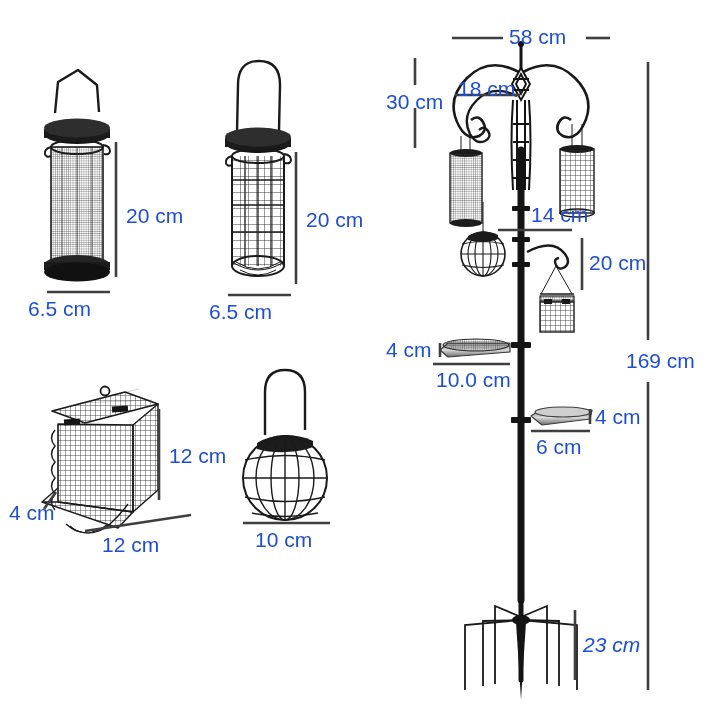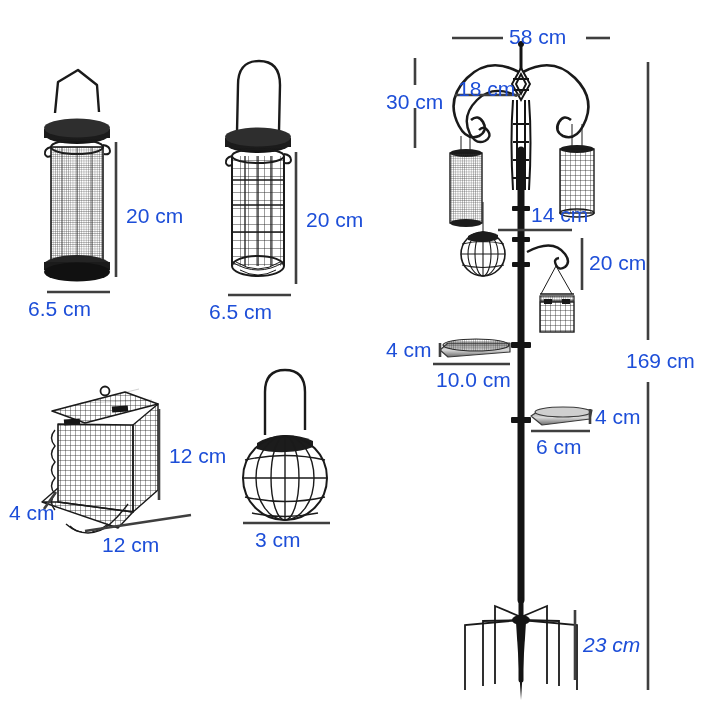--- a/index.html
+++ b/index.html
@@ -260,21 +260,21 @@
   <div class="dimtext" style="left:126px;top:205px;">20 cm</div>
   <div class="dimtext" style="left:28px;top:298px;">6.5 cm</div>
 
   <div class="dimtext" style="left:306px;top:209px;">20 cm</div>
   <div class="dimtext" style="left:209px;top:301px;">6.5 cm</div>
 
   <div class="dimtext" style="left:169px;top:445px;">12 cm</div>
   <div class="dimtext" style="left:102px;top:534px;">12 cm</div>
   <div class="dimtext" style="left:9px;top:502px;">4 cm</div>
 
-  <div class="dimtext" style="left:255px;top:529px;">3 cm</div>
+  <div class="dimtext" style="left:255px;top:529px;">10 cm</div>
 
   <div class="dimtext" style="left:509px;top:26px;">58 cm</div>
   <div class="dimtext" style="left:458px;top:78px;">18 cm</div>
   <div class="dimtext" style="left:386px;top:91px;">30 cm</div>
   <div class="dimtext" style="left:531px;top:204px;">14 cm</div>
   <div class="dimtext" style="left:589px;top:252px;">20 cm</div>
   <div class="dimtext" style="left:386px;top:339px;">4 cm</div>
   <div class="dimtext" style="left:436px;top:369px;">10.0 cm</div>
   <div class="dimtext" style="left:595px;top:406px;">4 cm</div>
   <div class="dimtext" style="left:536px;top:436px;">6 cm</div>

